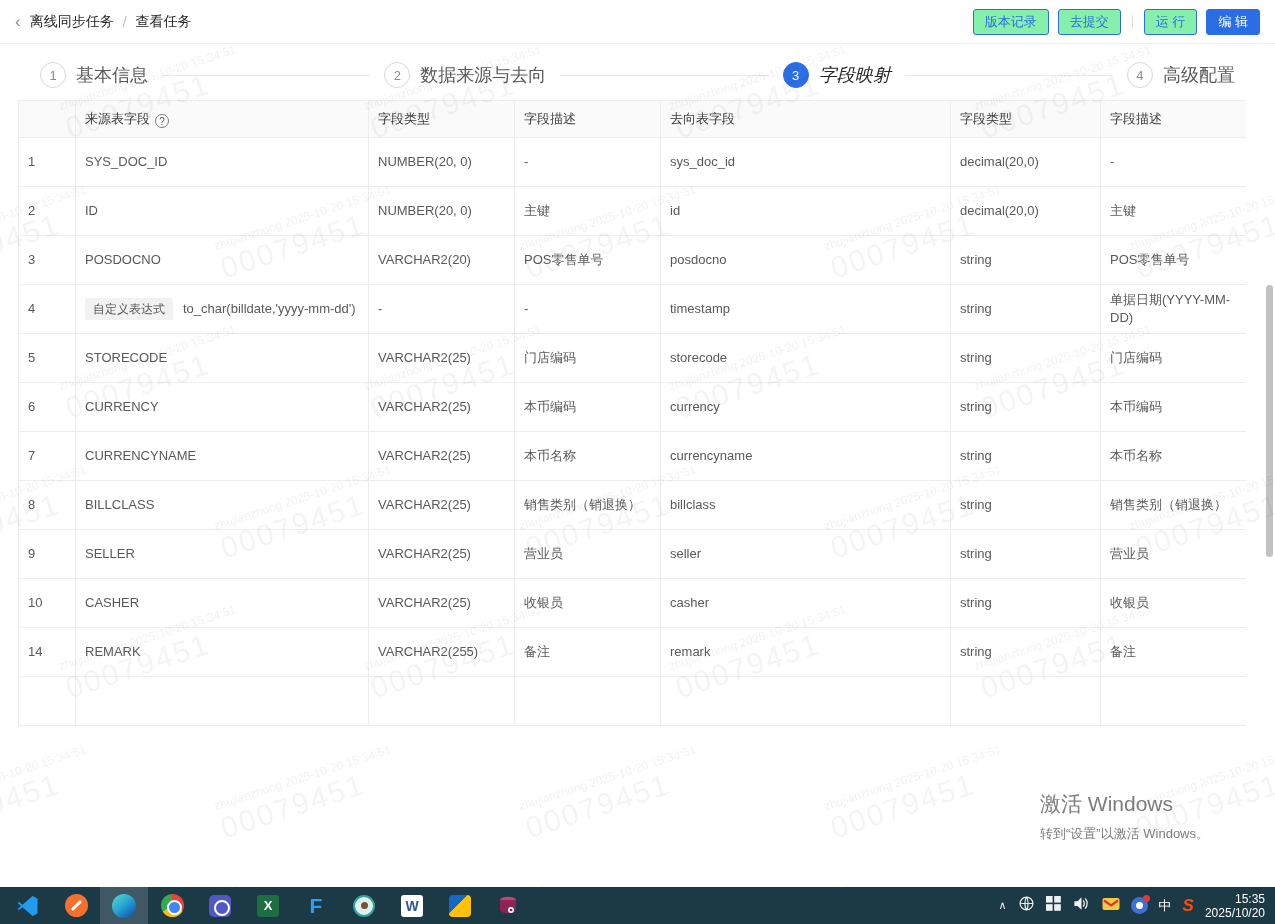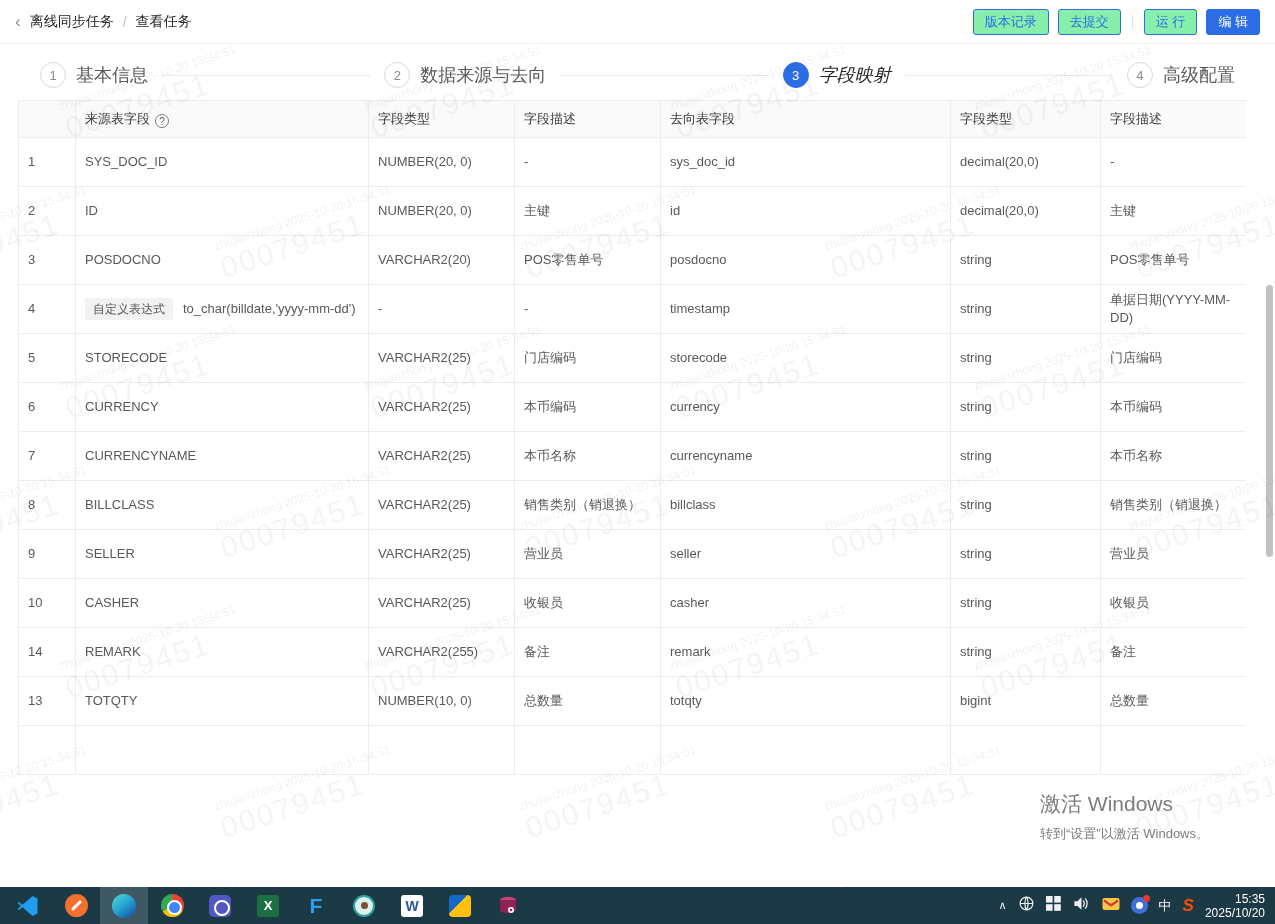--- a/index.html
+++ b/index.html
@@ -284,29 +284,20 @@
             <td>收银员</td>
           </tr>
         <tr>
             <td>14</td>
             <td><span>REMARK</span></td>
             <td>VARCHAR2(255)</td>
             <td>备注</td>
             <td>remark</td>
             <td>string</td>
             <td>备注</td>
-          </tr>
-        <tr>
-            <td>13</td>
-            <td><span>TOTQTY</span></td>
-            <td>NUMBER(10, 0)</td>
-            <td>总数量</td>
-            <td>totqty</td>
-            <td>bigint</td>
-            <td>总数量</td>
           </tr>
         <tr>
             <td></td>
             <td><span></span></td>
             <td></td>
             <td></td>
             <td></td>
             <td></td>
             <td></td>
           </tr>

